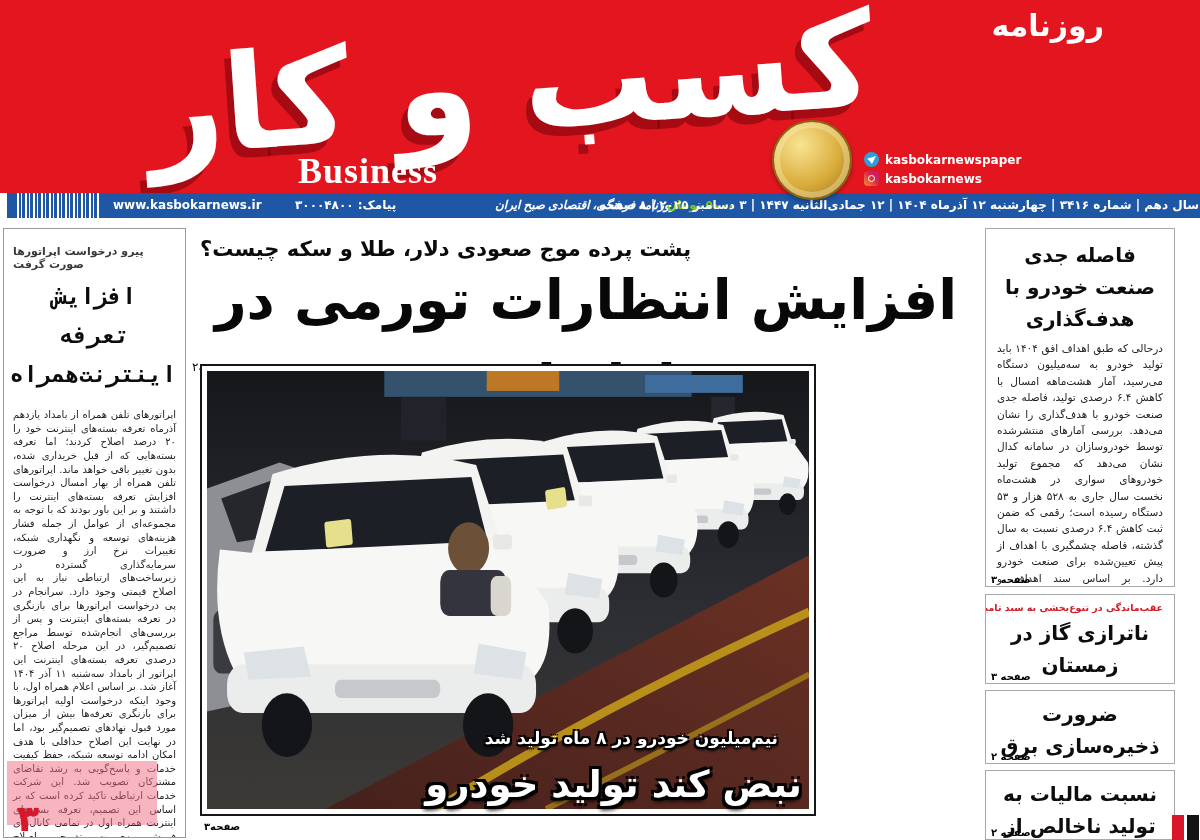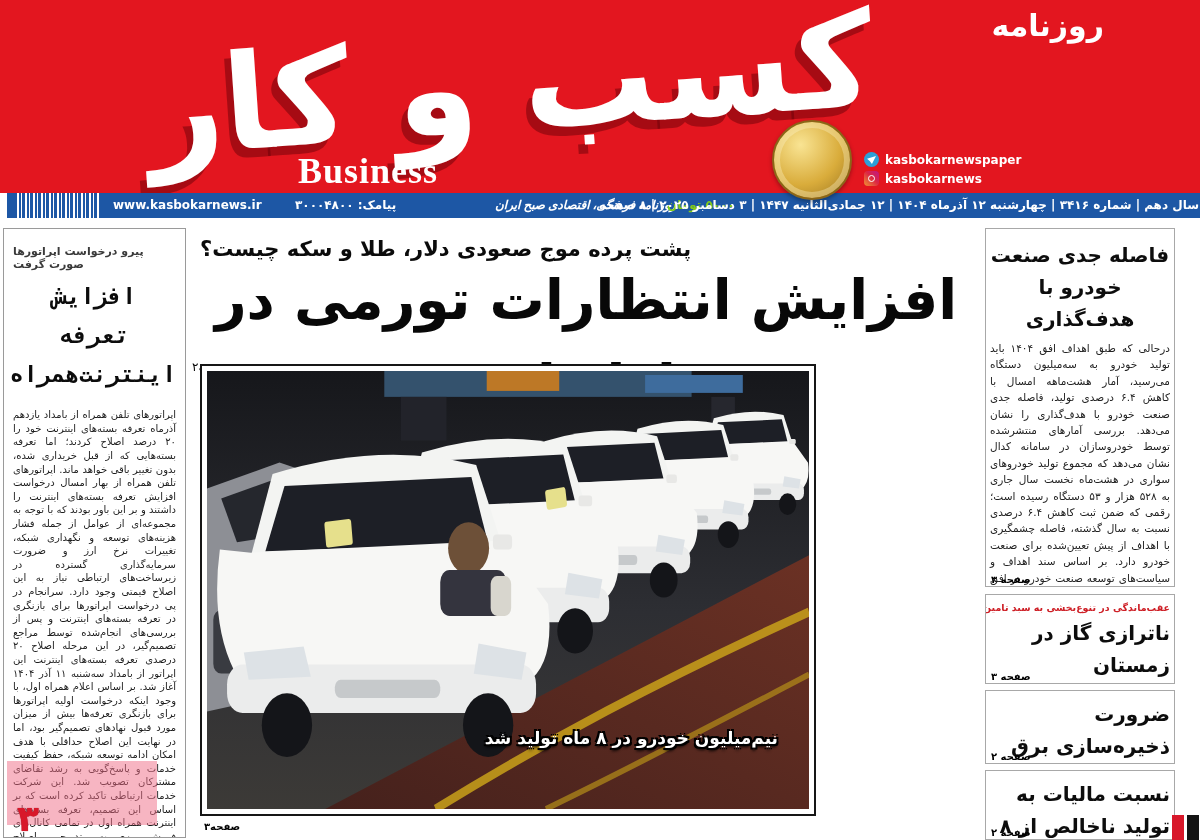--- a/index.html
+++ b/index.html
@@ -59,30 +59,30 @@
          background:#fff;box-sizing:border-box;padding:5px;}
   .photo svg{display:block;width:100%;height:100%;}
   .cap-kicker{position:absolute;right:36px;bottom:66px;direction:rtl;color:#fff;font-weight:bold;font-size:17px;
               text-shadow:2px 2px 0 #000,-2px 2px 0 #000,2px -2px 0 #000,-2px -2px 0 #000,0 3px 3px #000;}
   .cap-main{position:absolute;right:12px;bottom:8px;direction:rtl;color:#fff;font-weight:bold;font-size:37px;
             text-shadow:3px 3px 0 #000,-3px 3px 0 #000,3px -3px 0 #000,-3px -3px 0 #000,0 4px 4px #000;}
   .photo-pref{position:absolute;left:204px;top:821px;font-size:10px;font-weight:bold;direction:rtl;}
 
   
   .box{position:absolute;left:985px;width:190px;background:#fff;border:1px solid #a8a8a8;
-       box-sizing:border-box;padding:3px 4px;direction:rtl;overflow:hidden;}
+       box-sizing:border-box;padding:3px 11px;direction:rtl;overflow:hidden;}
   .box .title{font-weight:bold;text-align:center;font-size:20px;line-height:1.6;color:#0d0d0d;margin:7px 0 5px;}
   .box .body{font-size:10.5px;line-height:16.4px;text-align:justify;color:#222;}
   .box .rkick{color:#ce1f26;font-size:9.5px;font-weight:bold;text-align:center;margin-top:4px;white-space:nowrap;}
   .pref{position:absolute;left:5px;bottom:1px;font-size:10px;font-weight:bold;direction:rtl;}
   .b1{top:228px;height:359px;}
   .b2{top:594px;height:90px;}
   .b3{top:690px;height:74px;}
   .b4{top:770px;height:70px;}
-  .b2 .title,.b3 .title,.b4 .title{margin-top:4px;text-align:right;}
+  .b2 .title,.b3 .title,.b4 .title{margin-top:4px;}
 
   .corner-red{position:absolute;left:1172px;top:815px;width:12px;height:25px;background:#d8182a;}
   .corner-black{position:absolute;left:1187px;top:815px;width:12px;height:25px;background:#141414;}
 </style>
 </head>
 <body>
 
 <div class="page">
 
   <header class="masthead">
@@ -165,20 +165,21 @@
       <use href="#car" transform="translate(378,52) scale(0.84)"></use>
       <use href="#car" transform="translate(208,58) scale(1.08)"></use>
       <use href="#car" transform="translate(-8,70) scale(1.52)"></use>
       <circle cx="332" cy="178" r="26" fill="#6d5038"></circle>
       <rect x="296" y="200" width="84" height="46" rx="12" fill="#34343e"></rect>
       <rect x="360" y="206" width="26" height="40" rx="8" fill="#d8d6ce"></rect>
       <rect x="150" y="150" width="34" height="26" rx="3" fill="#e6e08c" transform="rotate(-6 167 163)"></rect>
       <rect x="430" y="118" width="26" height="20" rx="3" fill="#e6e08c" transform="rotate(-8 443 128)"></rect>
     </svg>
     <div class="cap-kicker">نیم‌میلیون خودرو در ۸ ماه تولید شد</div>
+    <div class="cap-main">نبض کند تولید خودرو</div>
   </div>
   <div class="photo-pref">صفحه۳</div>
 
   <section class="box b1">
     <div class="title">فاصله جدی صنعت خودرو با هدف‌گذاری</div>
     <div class="body">درحالی که طبق اهداف افق ۱۴۰۴ باید تولید خودرو به سه‌میلیون دستگاه می‌رسید، آمار هشت‌ماهه امسال با کاهش ۶.۴ درصدی تولید، فاصله جدی صنعت خودرو با هدف‌گذاری را نشان می‌دهد. بررسی آمارهای منتشرشده توسط خودروسازان در سامانه کدال نشان می‌دهد که مجموع تولید خودروهای سواری در هشت‌ماه نخست سال جاری به ۵۲۸ هزار و ۵۳ دستگاه رسیده است؛ رقمی که ضمن ثبت کاهش ۶.۴ درصدی نسبت به سال گذشته، فاصله چشمگیری با اهداف از پیش تعیین‌شده برای صنعت خودرو دارد. بر اساس سند اهداف و سیاست‌های توسعه صنعت خودرو در افق ۱۴۰۴، برنامه‌ریزی شده بود که تولید سالانه خودروی سبک به ۳ میلیون دستگاه برسد. با توجه به عملکرد هشت‌ماهه.</div>
     <div class="pref">صفحه ۳</div>
   </section>
 
   <section class="box b2">

